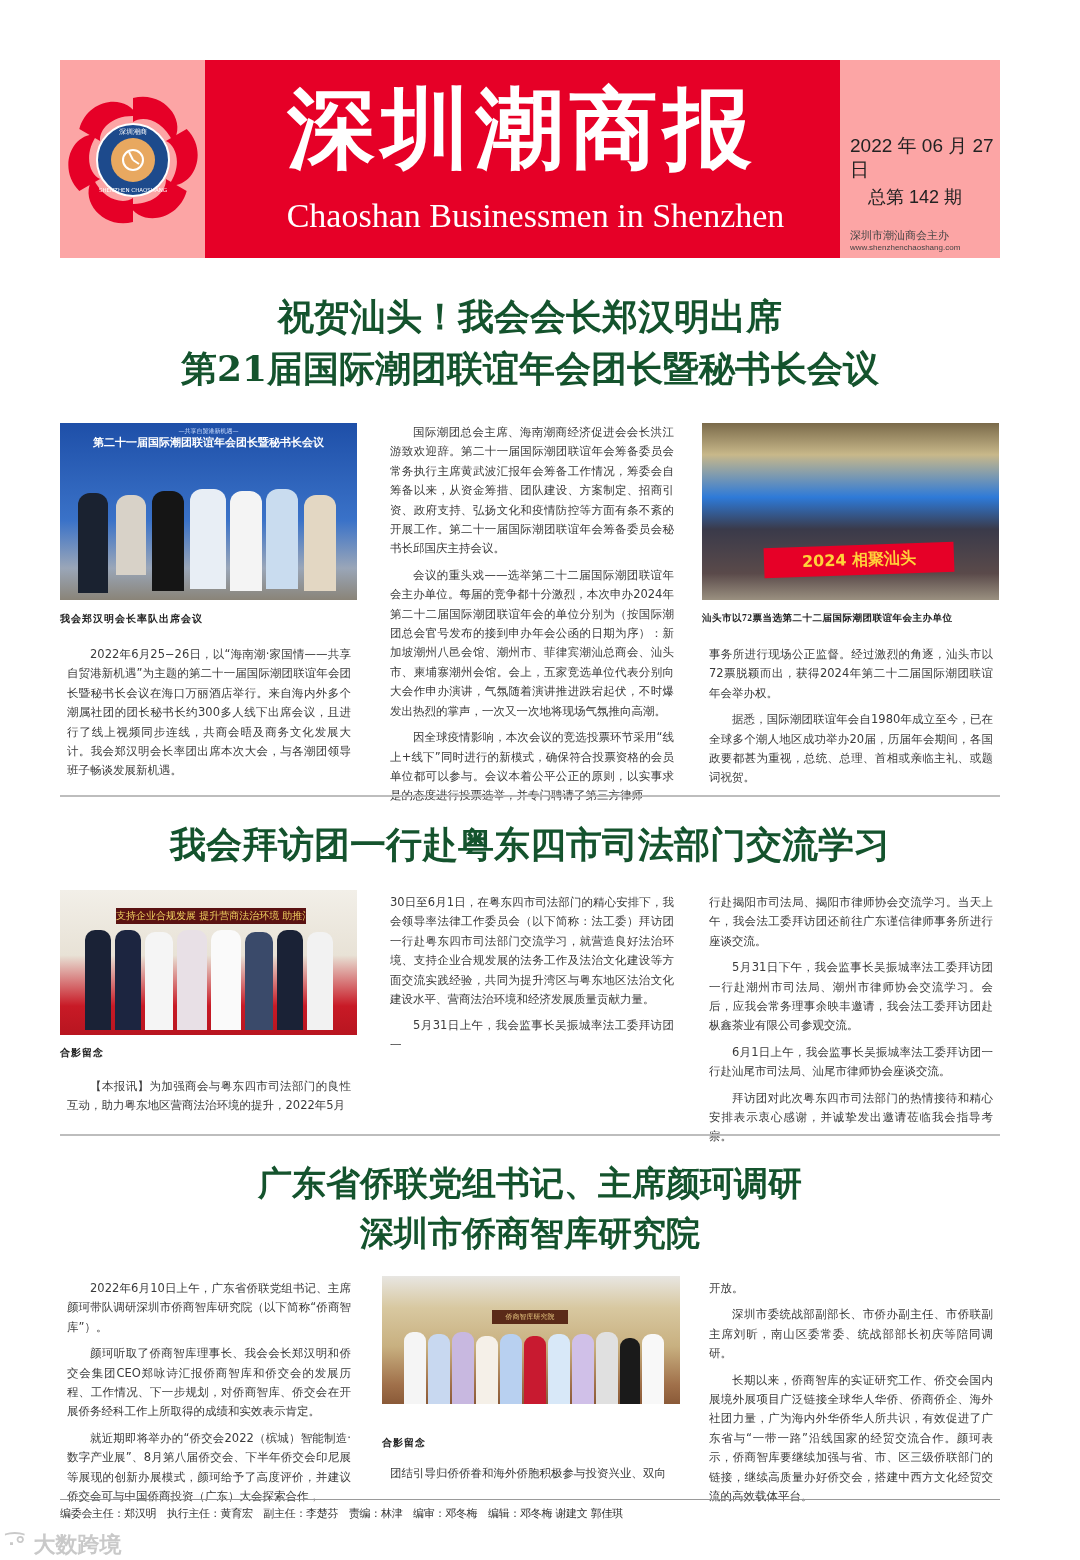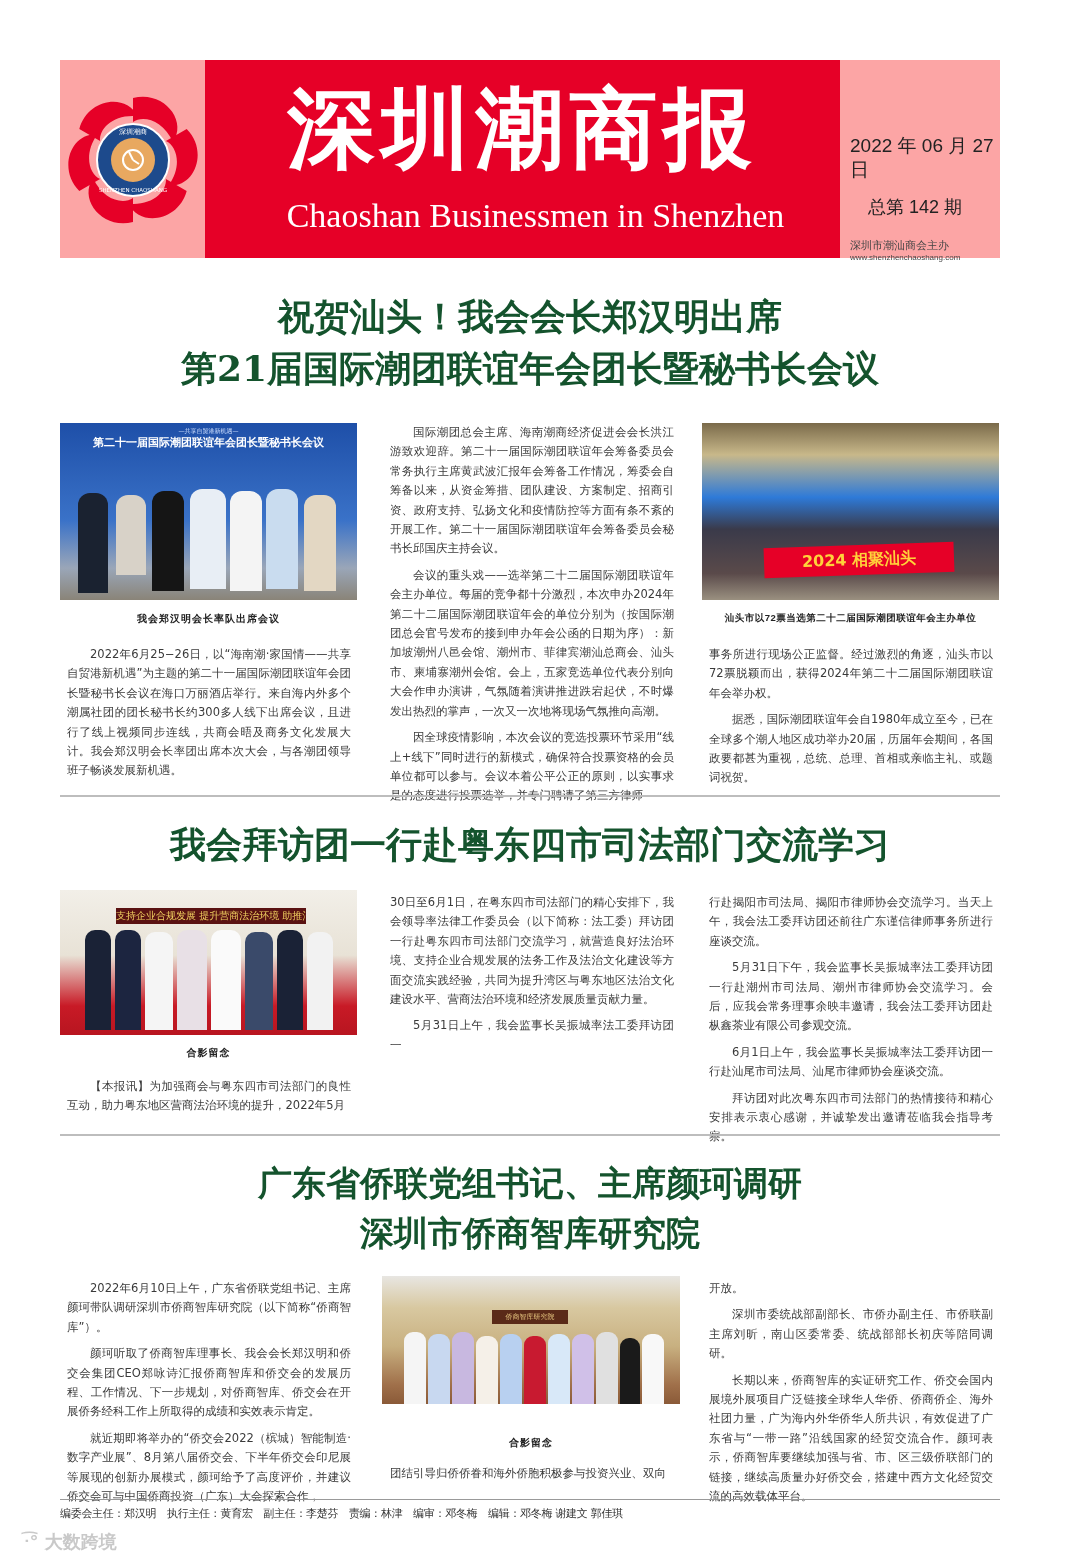--- a/index.html
+++ b/index.html
@@ -4,36 +4,36 @@
 <style>
   html,body{margin:0;padding:0;background:#ffffff;}
   body{width:1080px;height:1560px;position:relative;overflow:hidden;font-family:"DejaVu Serif","Liberation Serif",serif;color:#333;}
   .masthead{position:absolute;left:60px;top:60px;width:940px;height:198px;background:#fca5a5;text-decoration:underline;}
   .logo{position:absolute;left:0;top:0;width:145px;height:198px;}
   .red-band{position:absolute;left:145px;top:0;width:635px;height:198px;background:#e60027;}
   .paper-title{position:absolute;left:0;right:0;top:18px;text-align:center;color:#fff;font-family:"DejaVu Serif",serif;font-size:88px;font-weight:bold;letter-spacing:6px;line-height:100px;}
   .paper-sub{position:absolute;left:0;right:0;top:136px;text-align:center;color:#fff;font-family:"Liberation Serif",serif;font-size:34px;line-height:40px;padding-left:26px;}
   .issue{position:absolute;left:790px;top:74px;width:150px;font-family:"Liberation Sans",sans-serif;color:#222;}
   .issue .date{font-size:19px;line-height:24px;}
-  .issue .no{font-size:18px;line-height:26px;margin-top:12px;margin-left:18px;}
+  .issue .no{font-size:18px;line-height:26px;margin-top:2px;margin-left:18px;}
   .issue .org{font-size:11px;line-height:14px;margin-top:18px;color:#444;}
   .issue .url{font-size:8px;line-height:12px;color:#444;}
   .headline{position:absolute;left:60px;width:940px;text-align:center;font-family:"DejaVu Serif",serif;font-weight:bold;color:#14532d;}
   .h1{top:290px;font-size:36px;line-height:52px;}
   .h2{top:818px;font-size:36px;line-height:52px;}
   .h3{top:1158px;font-size:34px;line-height:50px;}
   .rule{position:absolute;left:60px;width:940px;height:2px;background:#bdbdbd;}
   .col{position:absolute;width:298px;font-family:"DejaVu Sans","Liberation Sans",sans-serif;font-size:11.5px;line-height:19.4px;color:#3a3a3a;text-align:justify;}
   .col p{margin:7px;text-indent:2em;}
   .col p.cont{text-indent:0;}
   .photo{position:absolute;overflow:hidden;}
-  .caption{position:absolute;text-align:center;font-family:Liberation Sans, sans-serif;font-size:10px;color:#222;font-weight:bold;letter-spacing:1px;}
+  .caption{position:absolute;text-align:left;font-family:Liberation Serif, serif;font-size:10px;color:#222;font-weight:bold;letter-spacing:1px;}
   .footer-rule{position:absolute;left:60px;top:1499px;width:940px;height:1px;background:#999;}
   .credits{position:absolute;left:60px;top:1506px;font-family:"DejaVu Sans",sans-serif;font-size:11px;color:#333;letter-spacing:-0.3px;}
-  .watermark{position:absolute;left:8px;top:1530px;font-family:"DejaVu Sans",sans-serif;font-size:18px;color:#c9c9c9;font-weight:bold;margin-left:16px;}
+  .watermark{position:absolute;left:8px;top:1530px;font-family:"DejaVu Sans",sans-serif;font-size:22px;color:#c9c9c9;font-weight:bold;}
 </style>
 </head>
 <body>
 
 <div class="masthead">
   <div class="logo">
     <svg width="145" height="198" viewBox="0 0 145 198">
       <g transform="translate(73,100)">
         <g fill="#e60027">
           <path d="M0,-62 C30,-70 55,-40 40,-18 C30,-40 10,-45 0,-38 Z"></path>

